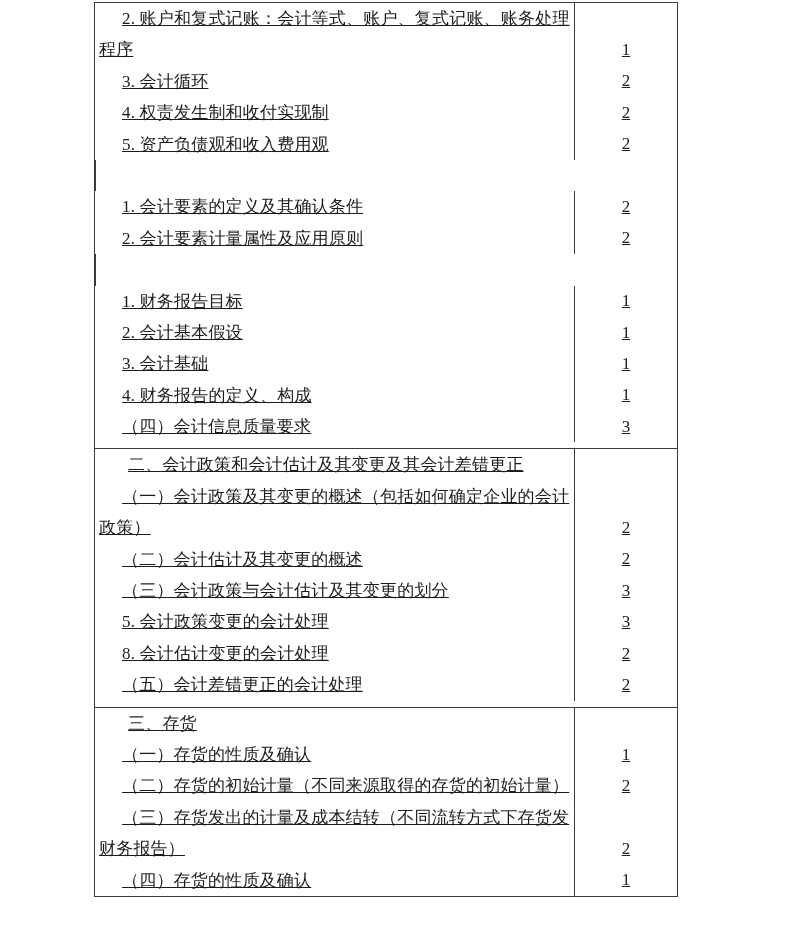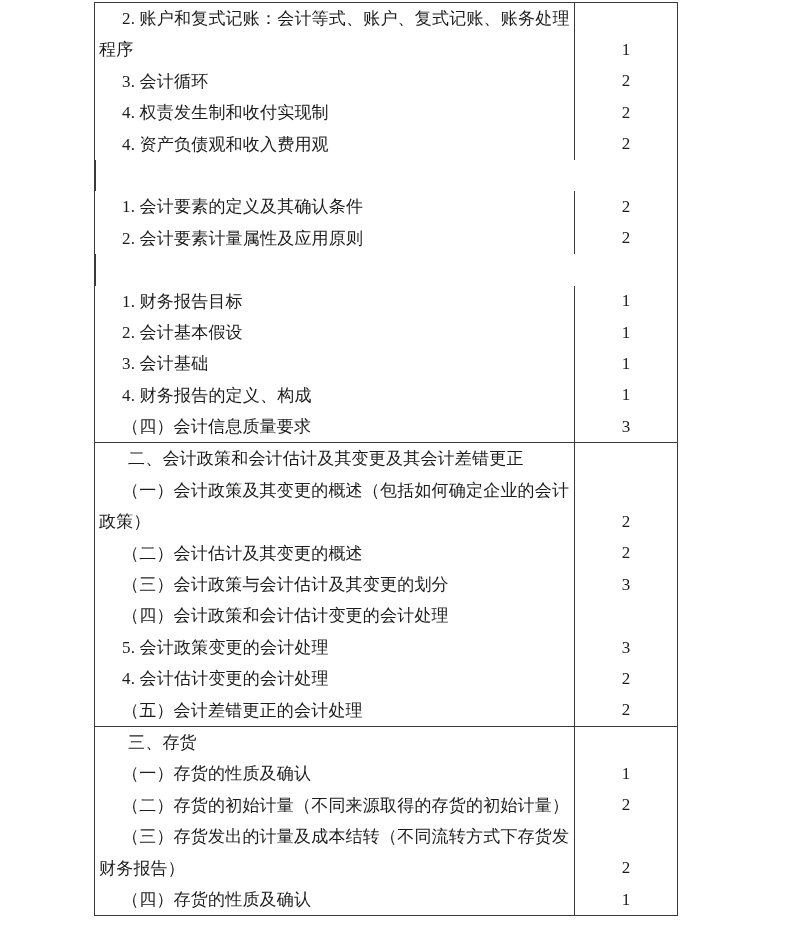--- a/index.html
+++ b/index.html
@@ -7,22 +7,22 @@
     width:789px;height:926px;background:#ffffff;
     font-family:"Liberation Serif","DejaVu Serif",serif;
     color:#1c1c1c;
   }
   .page{position:relative;width:789px;height:926px;background:#ffffff;overflow:hidden;}
   .doc-table{
     position:absolute;left:94px;top:2px;width:582px;
     border:1px solid #3a3a3a;
     background:#ffffff;
   }
-  .section{border-top:none;}
-  .section + .section{border-top:1px solid #3a3a3a;}
+  .section{border-top:none;text-decoration:underline;}
+  .section + .section{border-top:1px solid #3a3a3a;margin-top:6px;}
   .row{display:flex;height:31.4px;align-items:center;}
   .cell-text{
     flex:1;min-width:0;
     font-size:17px;line-height:31.4px;
     white-space:nowrap;overflow:hidden;
     padding-left:4px;padding-right:2px;
     letter-spacing:0.2px;
   }
   .cell-num{
     width:102px;flex:0 0 102px;align-self:stretch;
@@ -54,21 +54,21 @@
     <div class="cell-text ind-item">3. 会计循环</div>
     <div class="cell-num" style="border-color: rgb(58, 58, 58);">2</div>
   </div>
 
   <div class="row">
     <div class="cell-text ind-item">4. 权责发生制和收付实现制</div>
     <div class="cell-num" style="border-color: rgb(58, 58, 58);">2</div>
   </div>
 
   <div class="row">
-    <div class="cell-text ind-item">4. 资产负债观和收入费用观</div>
+    <div class="cell-text ind-item">5. 资产负债观和收入费用观</div>
     <div class="cell-num" style="border-color: rgb(58, 58, 58);">2</div>
   </div>
 
   <div class="row">
     <div class="cell-num" style="border-color: rgb(58, 58, 58);"></div>
   </div>
 
   <div class="row">
     <div class="cell-text ind-item">1. 会计要素的定义及其确认条件</div>
     <div class="cell-num" style="border-color: rgb(58, 58, 58);">2</div>
@@ -127,32 +127,28 @@
   <div class="row">
     <div class="cell-text ind-item">（二）会计估计及其变更的概述</div>
     <div class="cell-num" style="border-color: rgb(58, 58, 58);">2</div>
   </div>
 
   <div class="row">
     <div class="cell-text ind-item">（三）会计政策与会计估计及其变更的划分</div>
     <div class="cell-num" style="border-color: rgb(58, 58, 58);">3</div>
   </div>
 
-  <div class="row">
-    <div class="cell-text ind-item">（四）会计政策和会计估计变更的会计处理</div>
-    <div class="cell-num" style="border-color: rgb(58, 58, 58);"></div>
-  </div>
 
   <div class="row">
     <div class="cell-text ind-item">5. 会计政策变更的会计处理</div>
     <div class="cell-num" style="border-color: rgb(58, 58, 58);">3</div>
   </div>
 
   <div class="row">
-    <div class="cell-text ind-item">4. 会计估计变更的会计处理</div>
+    <div class="cell-text ind-item">8. 会计估计变更的会计处理</div>
     <div class="cell-num" style="border-color: rgb(58, 58, 58);">2</div>
   </div>
 
   <div class="row">
     <div class="cell-text ind-item">（五）会计差错更正的会计处理</div>
     <div class="cell-num" style="border-color: rgb(58, 58, 58);">2</div>
   </div>
 </div>
       <div class="section" style="border-color: rgb(58, 58, 58);">
   <div class="row">

